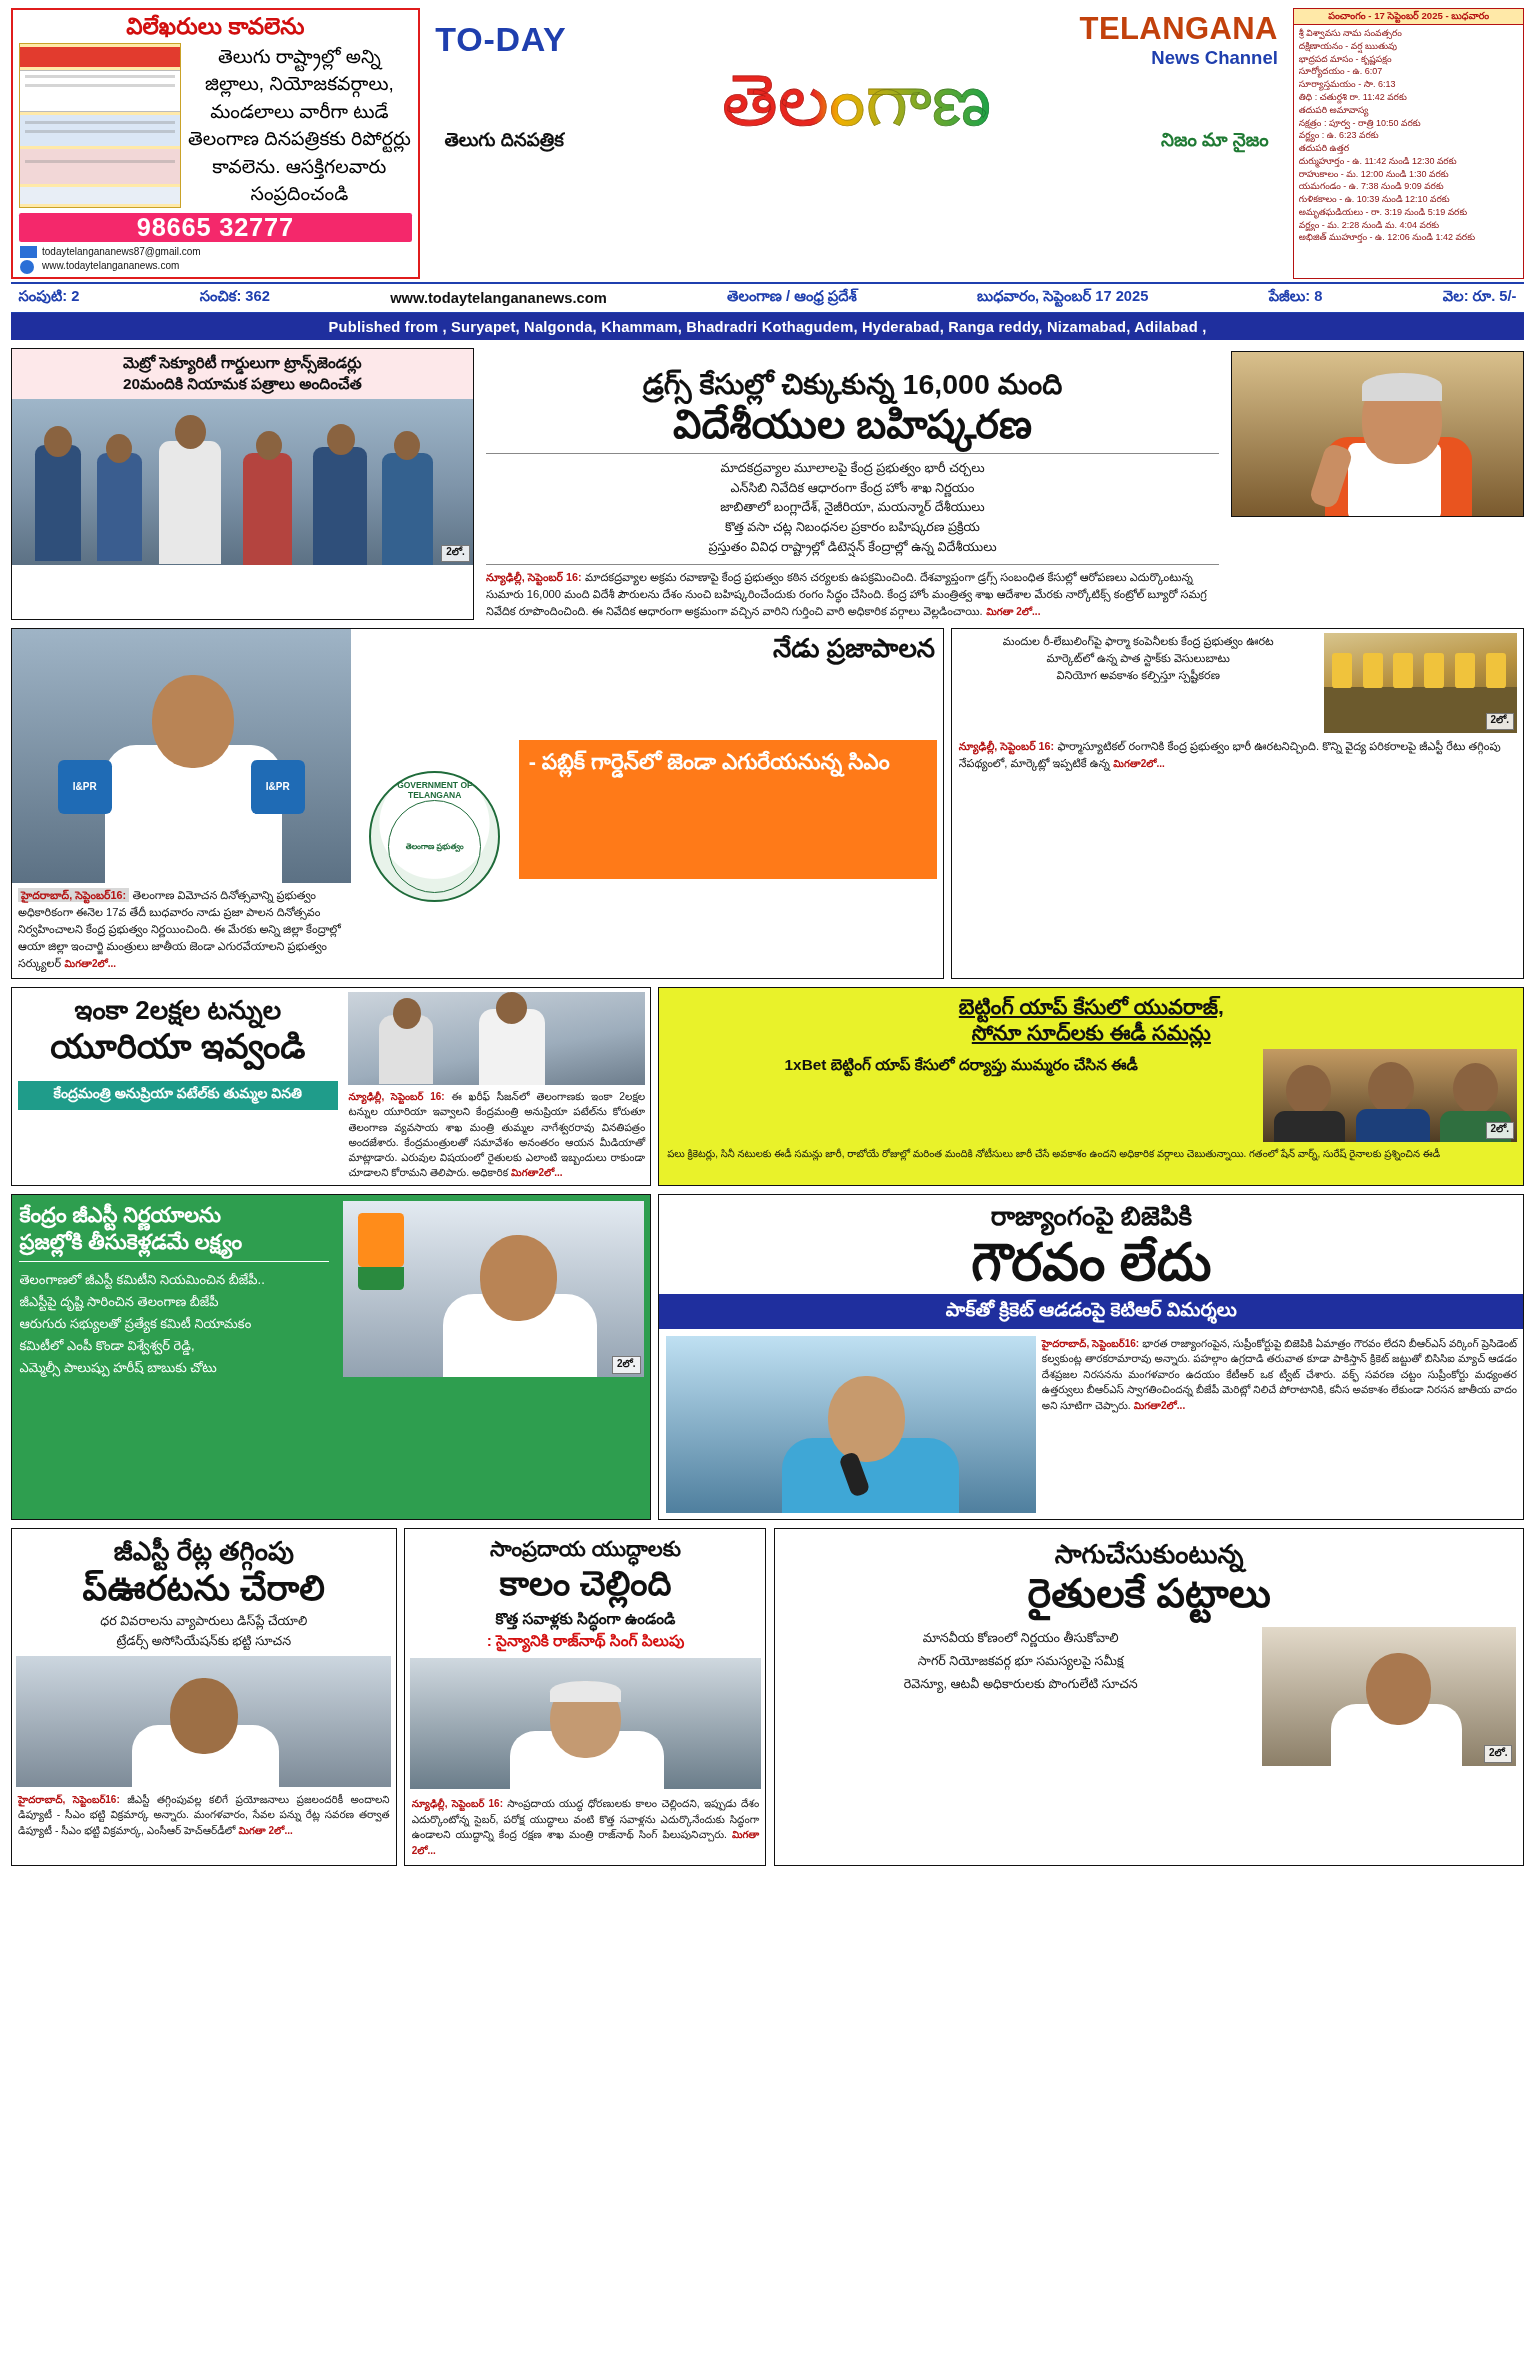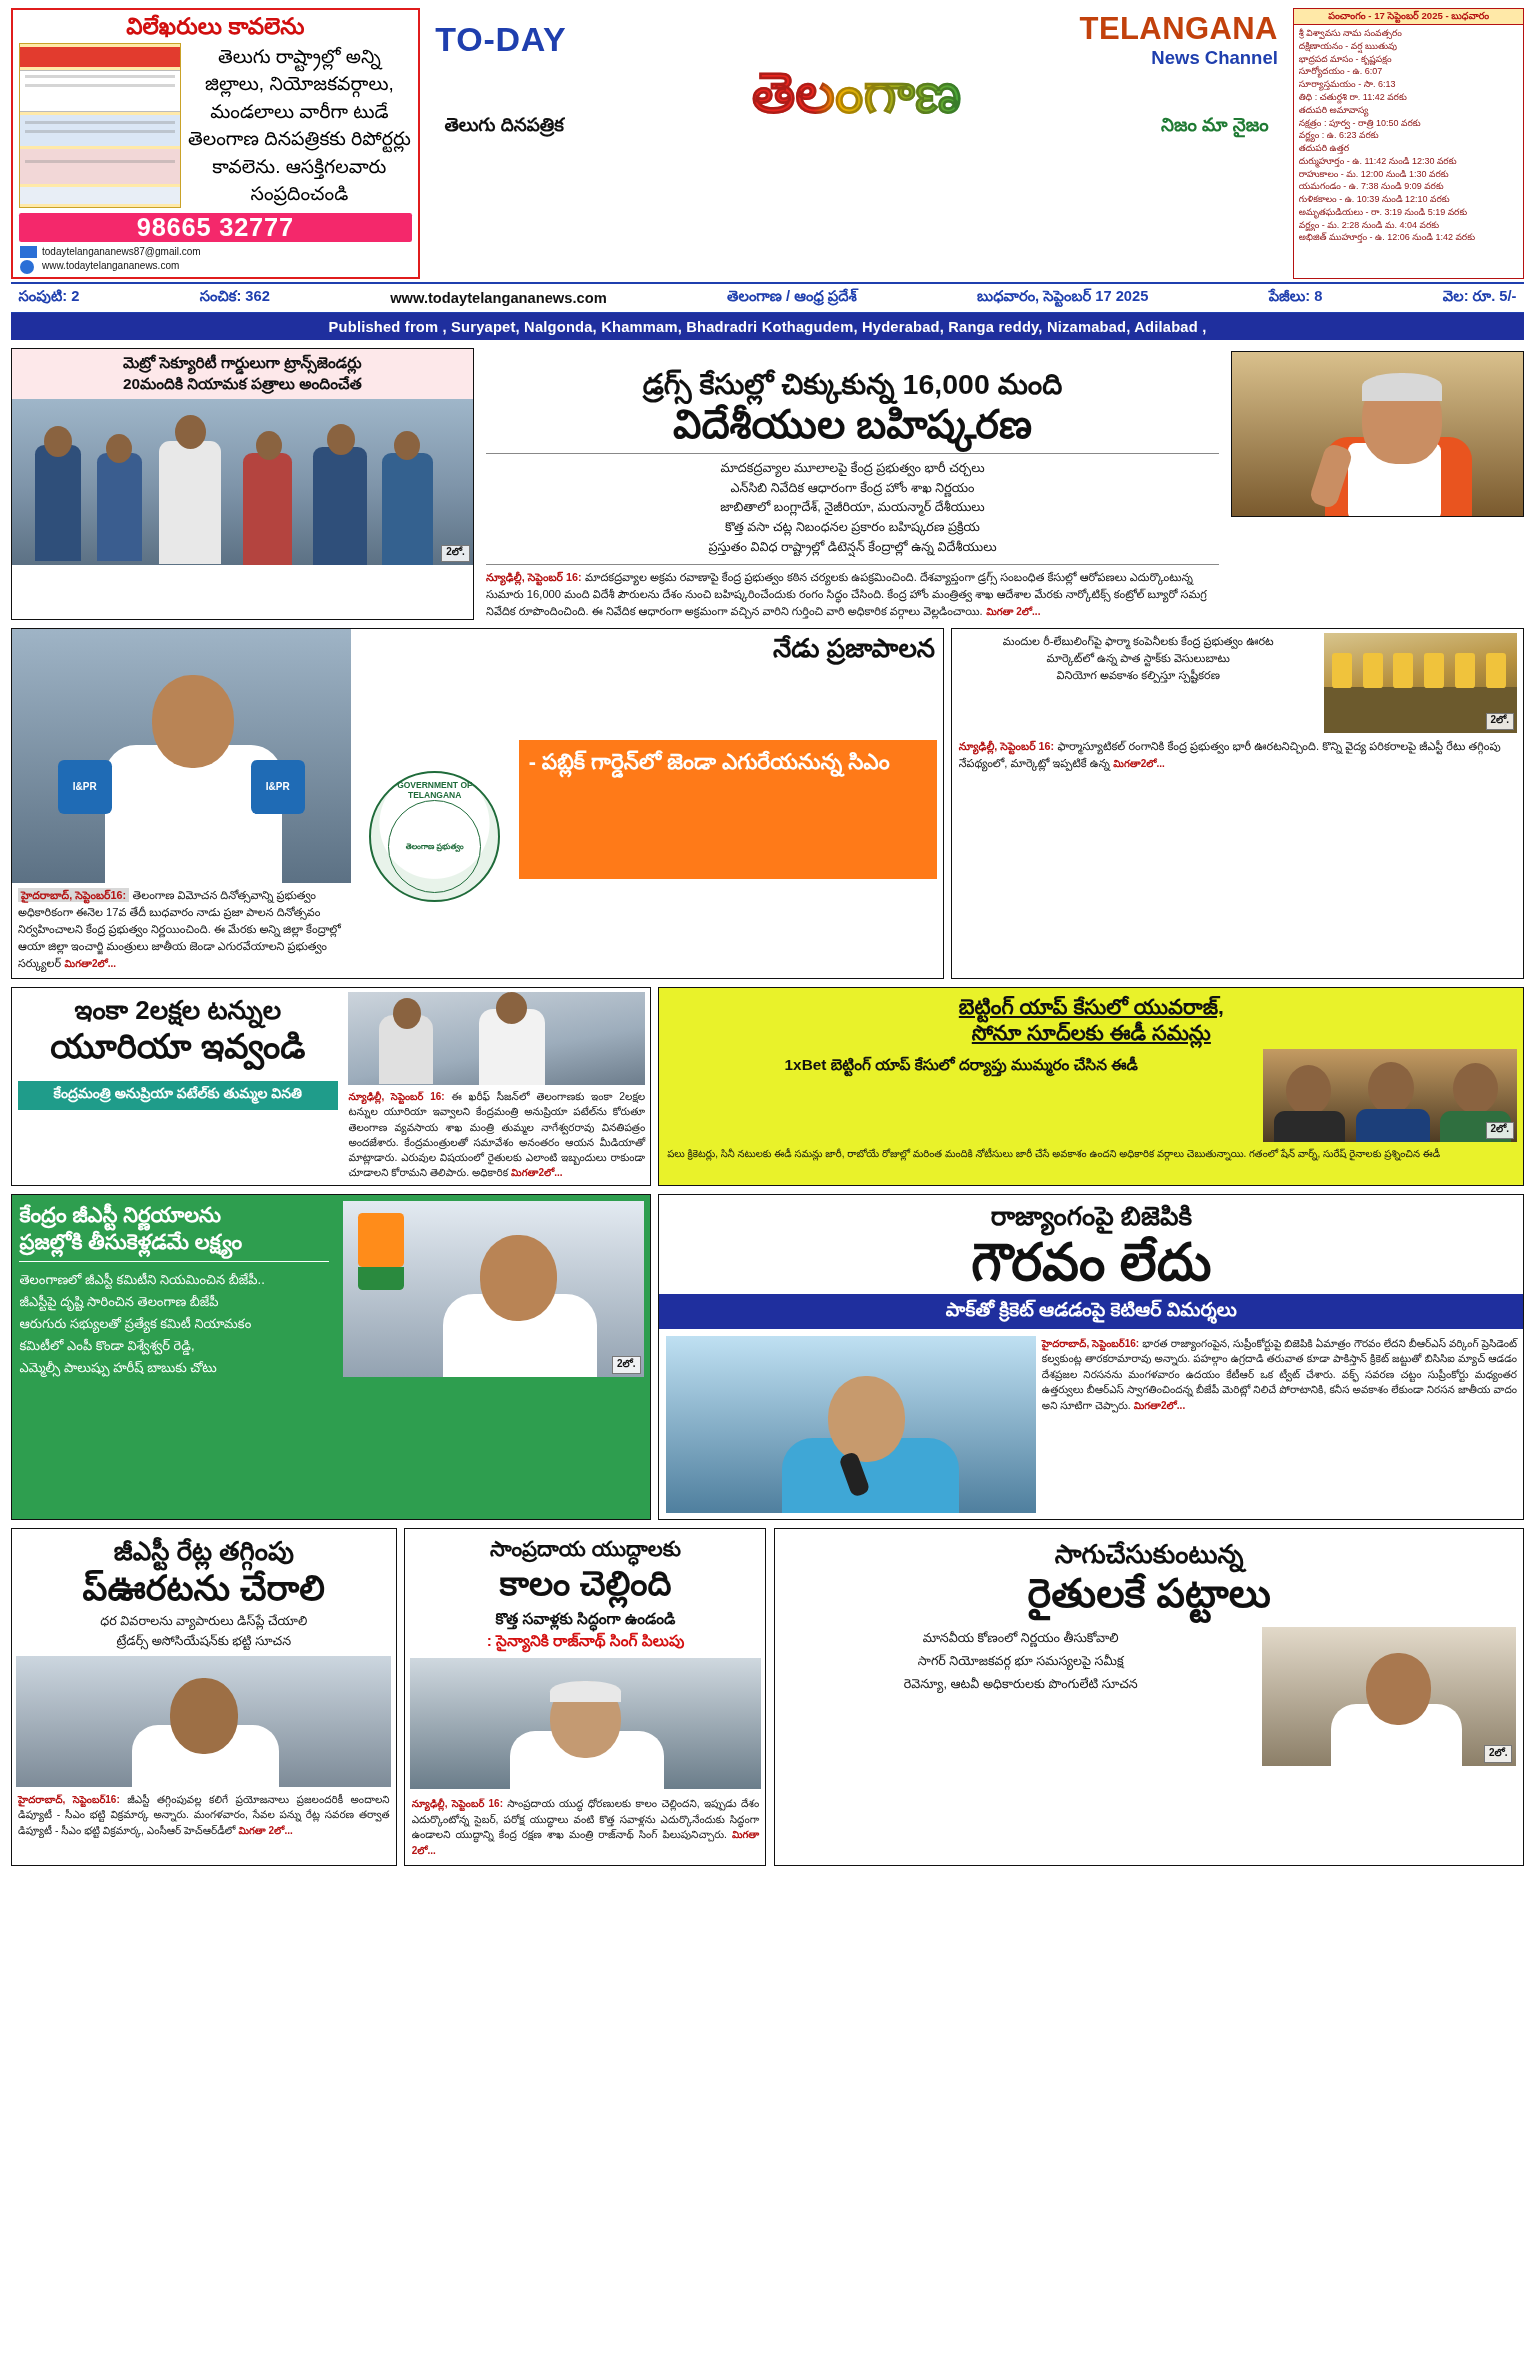--- a/index.html
+++ b/index.html
@@ -51,21 +51,21 @@
   .mh-tg-wrap { text-align: right; }
   .mh-tg { color: #c2410c; font-size: 31px; font-weight: bold; letter-spacing: 0.4px; }
   .mh-tgsub { color: #1f3fae; font-size: 18.5px; font-weight: bold; }
   .mh-logo-row { display: flex; align-items: center; justify-content: center; gap: 4.6px; margin-top: -4.6px; }
   .mh-map {
     width: 71px; height: 66px; background: linear-gradient(160deg,#e8472b 0%, #e8472b 38%, #f3a21d 38%, #f3a21d 62%, #2fa84f 62%);
     clip-path: polygon(42% 0%, 70% 8%, 88% 30%, 96% 58%, 78% 88%, 52% 100%, 28% 86%, 10% 60%, 4% 30%, 18% 10%);
   }
   .mh-badge { font-size: 17px; color: #fff; background: #e8472b; padding: 1.5px 6.2px; border-radius: 3.1px; font-weight: bold; }
   .mh-title {
-    font-size: 56px; line-height: .95; font-weight: bold;
+    font-size: 72px; line-height: .95; font-weight: normal;
     background: linear-gradient(90deg, #e8261f 0%, #e8261f 45%, #f0b000 48%, #16a34a 66%, #1b4fd8 100%);
     -webkit-background-clip: text; background-clip: text; color: transparent;
     -webkit-text-stroke: 0.8px rgba(0,0,0,.25);
     margin-top: -3.1px;
   }
   .mh-sub-row { display: flex; justify-content: space-between; padding: 0 20px; margin-top: -4.6px;}
   .mh-sub-l { color: #111; font-size: 18.5px; font-weight: bold; }
   .mh-sub-r { color: #1f7a33; font-size: 18.5px; font-weight: bold; }
 
   .mh-right {

